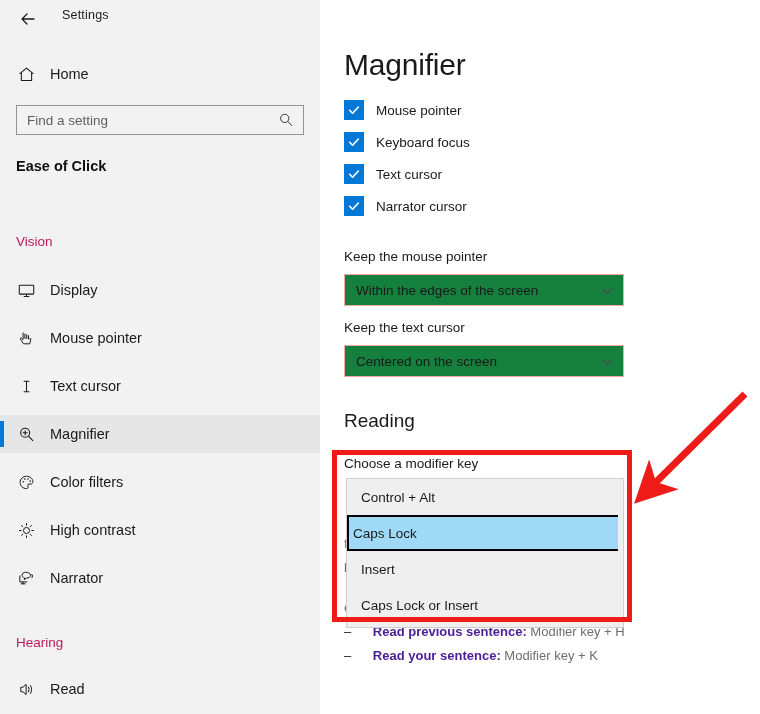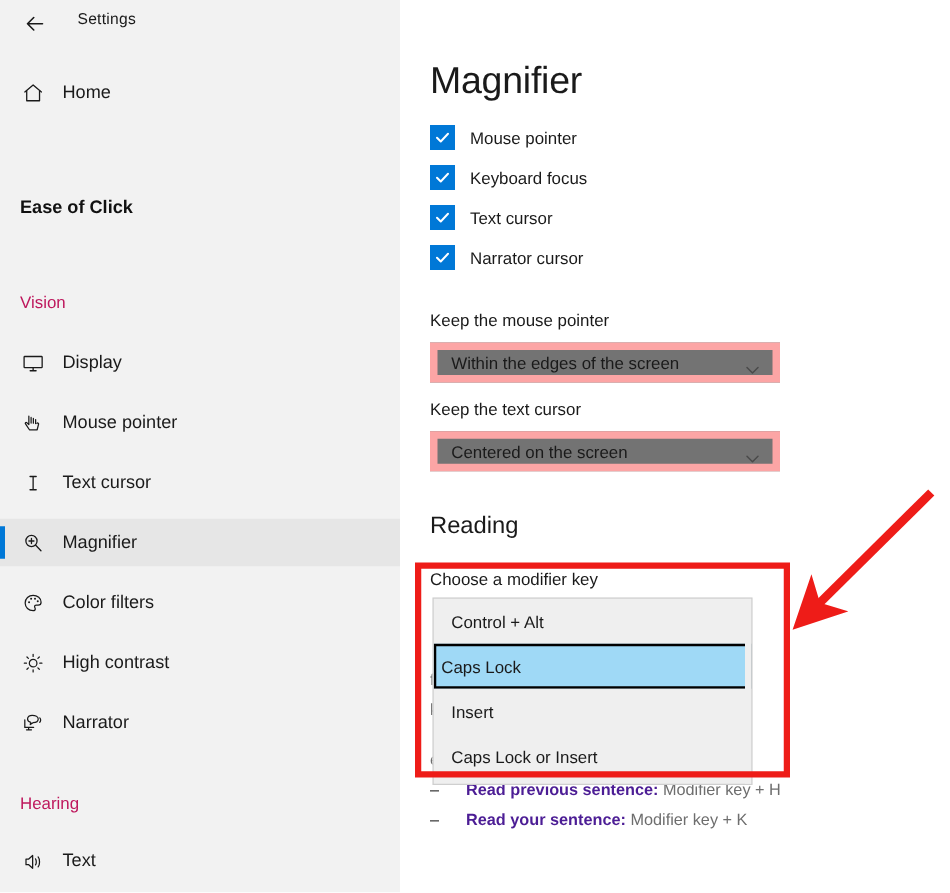--- a/index.html
+++ b/index.html
@@ -109,21 +109,21 @@
   .checkbox svg { display: block; }
   .check-label { margin-left: 12px; font-size: 13.5px; color: #1a1a1a; }
 
   .field-label {
     position: absolute; left: 24px;
     font-size: 13.5px; color: #1a1a1a;
   }
   .combo {
     position: absolute; left: 24px;
     width: 280px; height: 32px;
-    border: 6px solid #fca5a5; background: #737373;
+    border: 1px solid #fca5a5; background: #15803d;
     display: flex; align-items: center;
   }
   .combo-text { margin-left: 11px; font-size: 13.5px; color: #1a1a1a; }
   .combo-chev {
     position: absolute; right: 9px; top: 9px;
     width: 14px; height: 14px; color: #4a4a4a;
   }
 
   .sub-head {
     position: absolute; left: 24px; top: 410px;
@@ -137,21 +137,21 @@
   }
   .body-text b { color: #4c1d95; font-weight: 700; padding-left: 18px; }
 
   
   .dd-label {
     position: absolute; left: 344px; top: 456px;
     font-size: 13.5px; color: #1a1a1a; z-index: 6;
   }
   .dd-list {
     position: absolute; left: 346px; top: 478px;
-    width: 256px; height: 150px;
+    width: 278px; height: 150px;
     background: #efefef;
     border: 1px solid #cfcfcf;
     z-index: 6;
     overflow: hidden;
   }
   .dd-item {
     height: 36px; display: flex; align-items: center;
     padding-left: 14px; font-size: 13.5px; color: #1a1a1a;
     background: #efefef;
   }
@@ -197,20 +197,29 @@
     <div class="home-row">
       <span class="home-icon">
         <svg width="19" height="19" viewBox="0 0 20 20" fill="none" stroke="currentColor" stroke-width="1.1">
           <path d="M3 9 L10 3.2 L17 9" stroke-linecap="round" stroke-linejoin="round"></path>
           <path d="M4.6 8.2 V16.4 H15.4 V8.2" stroke-linecap="round" stroke-linejoin="round"></path>
         </svg>
       </span>
       <span class="home-label">Home</span>
     </div>
 
+    <div class="search-box">
+      <input class="search-input" type="text" placeholder="Find a setting" style="">
+      <span class="search-icon">
+        <svg width="18" height="18" viewBox="0 0 20 20" fill="none" stroke="currentColor" stroke-width="1.1">
+          <circle cx="8.6" cy="8.2" r="4.6"></circle>
+          <path d="M12.2 11.8 L16.4 16.2" stroke-linecap="round"></path>
+        </svg>
+      </span>
+    </div>
 
     <div class="ease-title">Ease of Click</div>
 
     <div class="section-title" style="top:234px">Vision</div>
 
     <div class="nav-item" style="top:271px">
       <span class="nav-ico">
         <svg width="19" height="19" viewBox="0 0 20 20" fill="none" stroke="currentColor" stroke-width="1.1">
           <rect x="2.4" y="4.4" width="15.2" height="9.4" rx="0.6"></rect>
           <path d="M7.5 16.4 H12.5" stroke-linecap="round"></path>
@@ -287,21 +296,21 @@
     <div class="section-title" style="top:635px">Hearing</div>
 
     <div class="nav-item" style="top:670px">
       <span class="nav-ico">
         <svg width="19" height="19" viewBox="0 0 20 20" fill="none" stroke="currentColor" stroke-width="1.05">
           <path d="M4 7.6 H6.3 L9.6 4.6 V15.4 L6.3 12.4 H4 Z" stroke-linejoin="round"></path>
           <path d="M12 7.4 C12.9 8.6 12.9 11.4 12 12.6" stroke-linecap="round"></path>
           <path d="M14.2 5.8 C15.8 7.6 15.8 12.4 14.2 14.2" stroke-linecap="round"></path>
         </svg>
       </span>
-      <span class="nav-label">Text</span>
+      <span class="nav-label">Read</span>
     </div>
   </div>
 
   <div class="main">
 
     <div class="page-title">Magnifier</div>
 
     <div class="check-row" style="top:100px">
       <span class="checkbox">
         <svg width="14" height="14" viewBox="0 0 14 14" fill="none" stroke="#ffffff" stroke-width="1.6">

